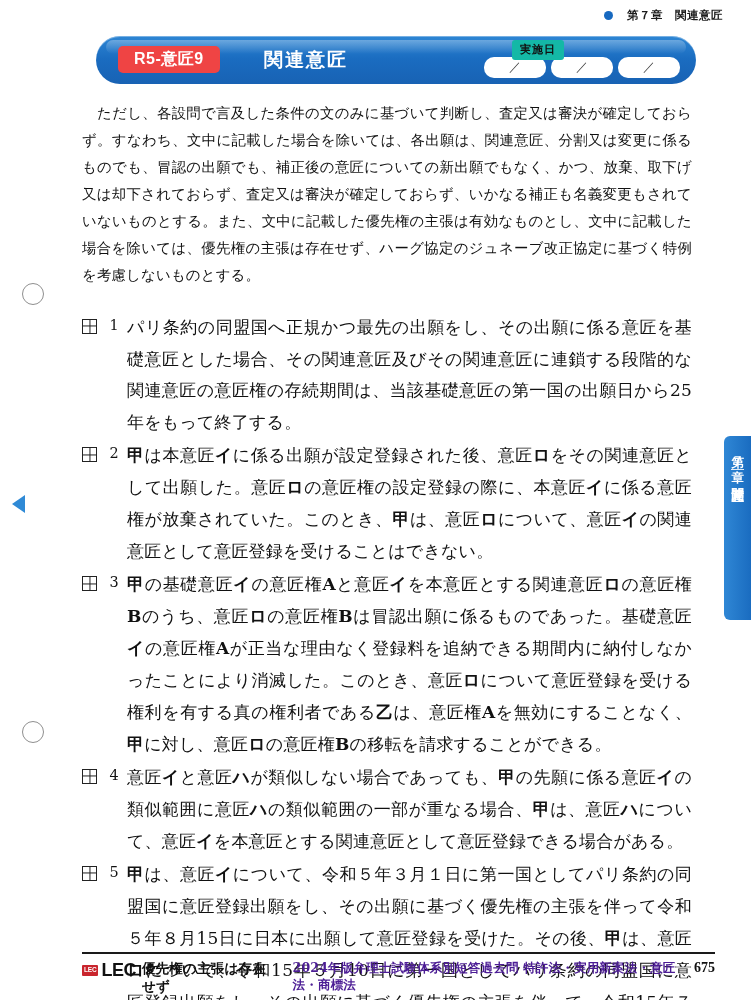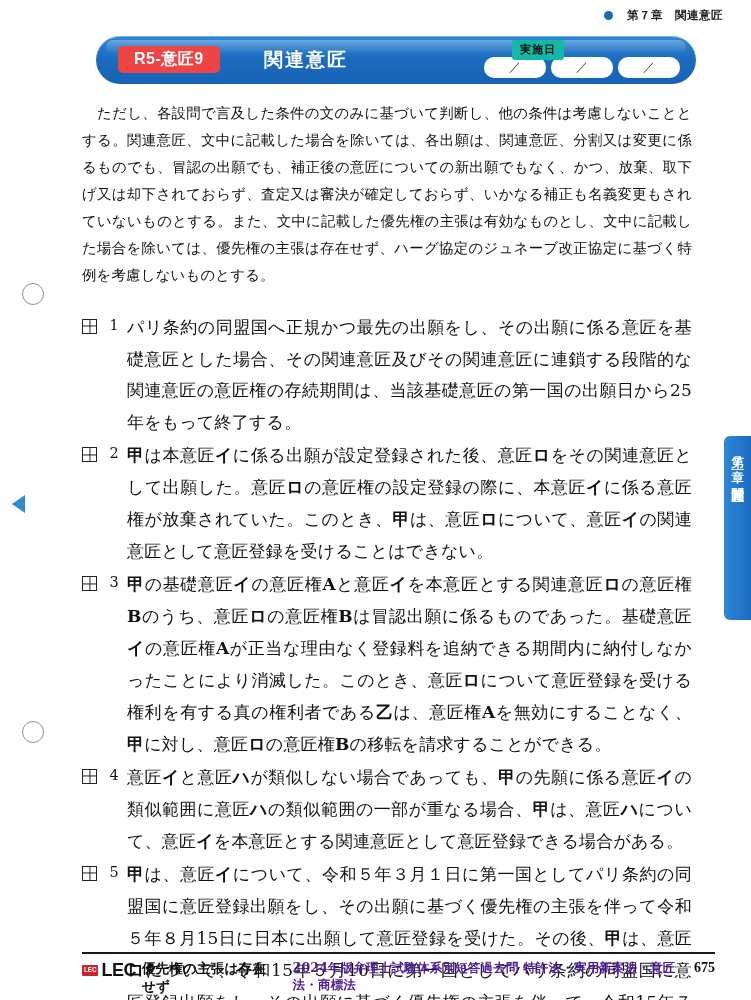--- a/index.html
+++ b/index.html
@@ -331,21 +331,21 @@
 <div class="ring r2"></div>
 <div class="tri"></div>
 
 <div class="side-tab">
   <div class="st-line">第７章</div>
   <div class="st-sep"></div>
   <div class="st-line">関連意匠</div>
 </div>
 
 <div class="content">
-  <p class="lead indent1">ただし、各設問で言及した条件の文のみに基づいて判断し、他の条件は考慮しないこととする。関連意匠、文中に記載した場合を除いては、各出願は、関連意匠、分割又は変更に係るものでも、冒認の出願でも、補正後の意匠についての新出願でもなく、かつ、放棄、取下げ又は却下されておらず、査定又は審決が確定しておらず、いかなる補正も名義変更もされていないものとする。また、文中に記載した優先権の主張は有効なものとし、文中に記載した場合を除いては、優先権の主張は存在せず、ハーグ協定のジュネーブ改正協定に基づく特例を考慮しないものとする。</p>
+  <p class="lead indent1">ただし、各設問で言及した条件の文のみに基づいて判断し、査定又は審決が確定しておらず。すなわち、文中に記載した場合を除いては、各出願は、関連意匠、分割又は変更に係るものでも、冒認の出願でも、補正後の意匠についての新出願でもなく、かつ、放棄、取下げ又は却下されておらず、査定又は審決が確定しておらず、いかなる補正も名義変更もされていないものとする。また、文中に記載した優先権の主張は有効なものとし、文中に記載した場合を除いては、優先権の主張は存在せず、ハーグ協定のジュネーブ改正協定に基づく特例を考慮しないものとする。</p>
 
   <div class="choices">
     <div class="choice">
       <span class="cbox"></span>
       <span class="cnum">1</span>
       <span class="ctext">パリ条約の同盟国へ正規かつ最先の出願をし、その出願に係る意匠を基礎意匠とした場合、その関連意匠及びその関連意匠に連鎖する段階的な関連意匠の意匠権の存続期間は、当該基礎意匠の第一国の出願日から25年をもって終了する。</span>
     </div>
     <div class="choice">
       <span class="cbox"></span>
       <span class="cnum">2</span>

